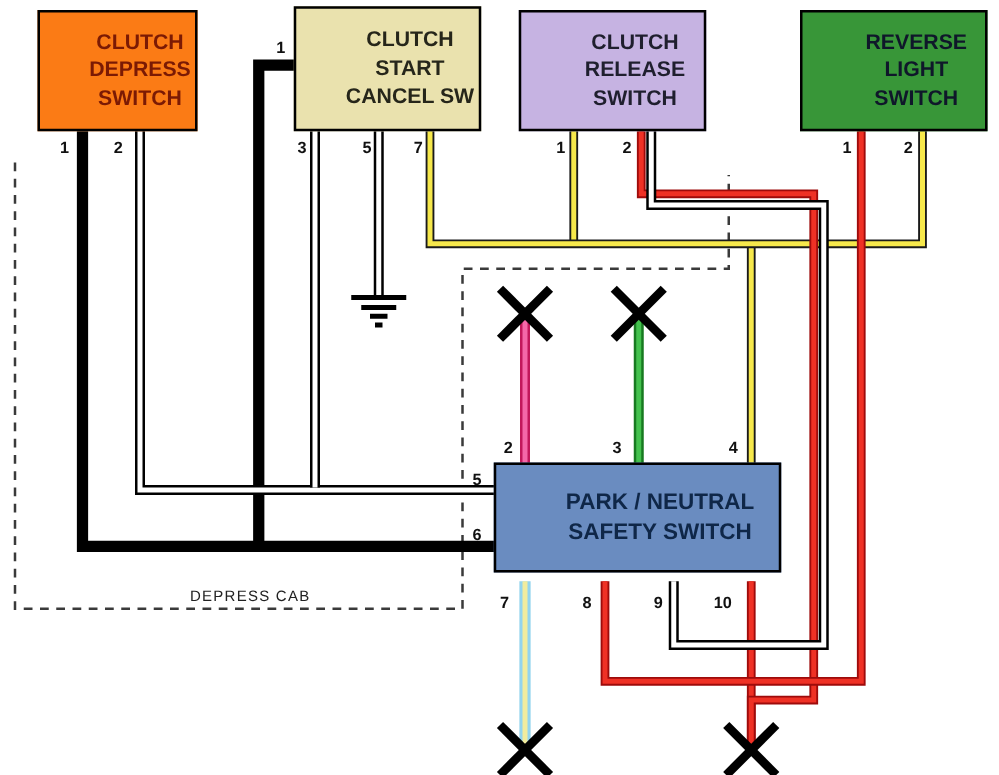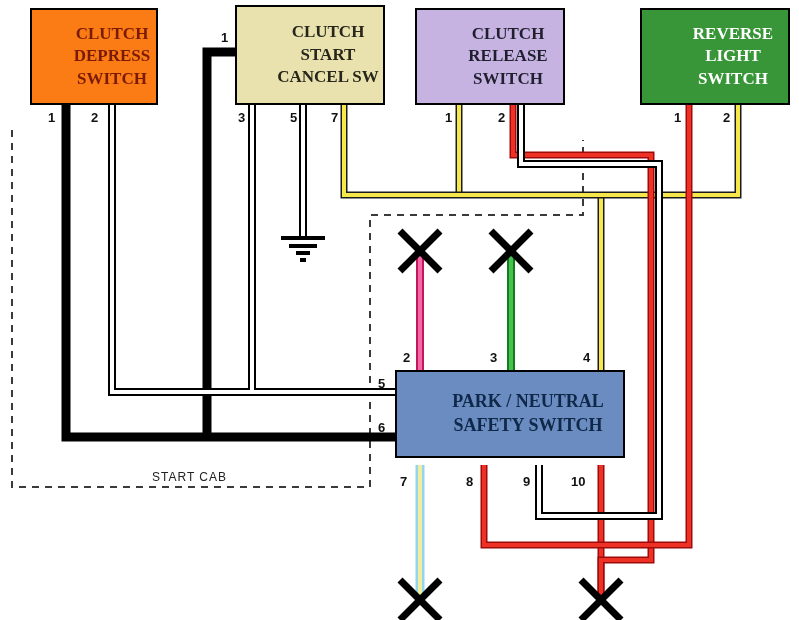--- a/index.html
+++ b/index.html
@@ -2,21 +2,21 @@
 <html><head>
 <meta charset="utf-8">
 <style>
   html,body{margin:0;padding:0;background:#ffffff;}
   .stage{position:relative;width:799px;height:620px;background:#ffffff;overflow:hidden;
          font-family:"Liberation Sans",sans-serif;}
   .wire-layer{position:absolute;left:0;top:0;z-index:1;}
   .box{position:absolute;z-index:2;border:2px solid #000;box-sizing:border-box;
        display:flex;align-items:center;justify-content:center;text-align:center;
        font-weight:bold;font-size:17px;line-height:1.32;white-space:pre-line;
-       font-family:Liberation Serif, serif;padding-left:36px;}
+       font-family:Liberation Sans, sans-serif;padding-left:36px;}
   #box-depress {left:30px;  top:8px;   width:128px; height:97px;}
   #box-cancel  {left:235px; top:5px;   width:150px; height:100px;}
   #box-release {left:415px; top:8px;   width:150px; height:97px;}
   #box-reverse {left:640px; top:8px;   width:150px; height:97px;}
   #box-pnp     {left:395px; top:370px; width:230px; height:88px; font-size:18px;}
   .pin{position:absolute;z-index:3;font-weight:bold;font-size:13px;color:#111;}
   .zone-label{position:absolute;z-index:3;font-size:12px;color:#222;letter-spacing:1px;}
 </style>
 </head>
 <body>
@@ -72,21 +72,21 @@
 SWITCH</div>
 
   <div class="box" id="box-cancel" style="background-color: rgb(234, 226, 174); color: rgb(38, 38, 26);">CLUTCH
 START
 CANCEL SW</div>
 
   <div class="box" id="box-release" style="background-color: rgb(198, 179, 226); color: rgb(31, 31, 46);">CLUTCH
 RELEASE
 SWITCH</div>
 
-  <div class="box" id="box-reverse" style="background-color: rgb(56, 150, 56); color: #ffffff;">REVERSE
+  <div class="box" id="box-reverse" style="background-color: rgb(56, 150, 56); color: #0f172a;">REVERSE
 LIGHT
 SWITCH</div>
 
   <div class="box" id="box-pnp" style="background-color: rgb(106, 140, 192); color: rgb(15, 39, 72);">PARK / NEUTRAL
 SAFETY SWITCH</div>
 
   <span class="pin" style="left:48px;top:110px">1</span>
   <span class="pin" style="left:91px;top:110px">2</span>
 
   <span class="pin" style="left:221px;top:30px">1</span>
@@ -105,14 +105,14 @@
   <span class="pin" style="left:583px;top:350px">4</span>
 
   <span class="pin" style="left:378px;top:376px">5</span>
   <span class="pin" style="left:378px;top:420px">6</span>
 
   <span class="pin" style="left:400px;top:474px">7</span>
   <span class="pin" style="left:466px;top:474px">8</span>
   <span class="pin" style="left:523px;top:474px">9</span>
   <span class="pin" style="left:571px;top:474px">10</span>
 
-  <span class="zone-label" style="left:152px;top:470px">START CAB</span>
+  <span class="zone-label" style="left:152px;top:470px">DEPRESS CAB</span>
 </div>
 
 </body></html>

